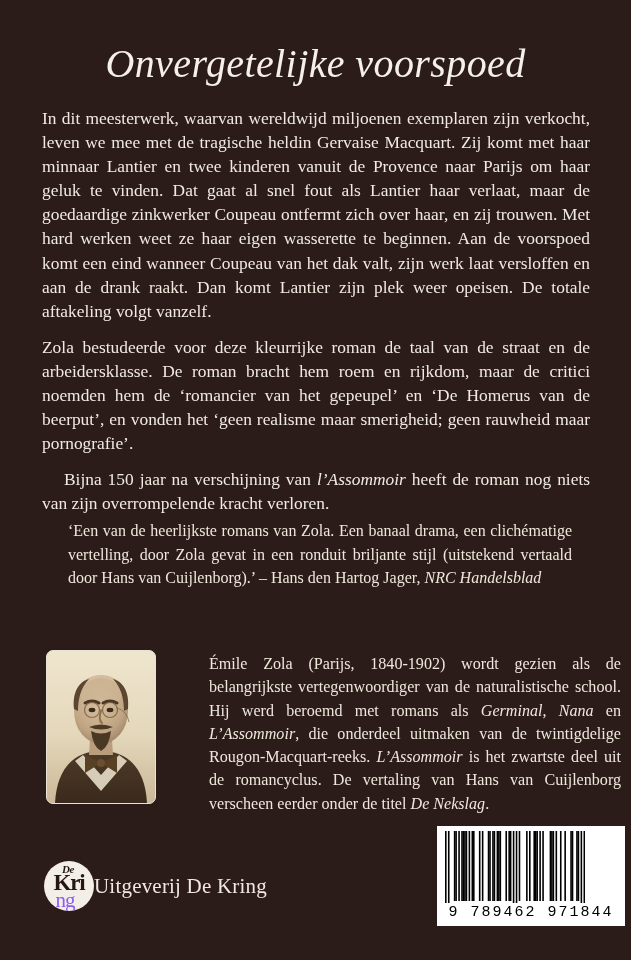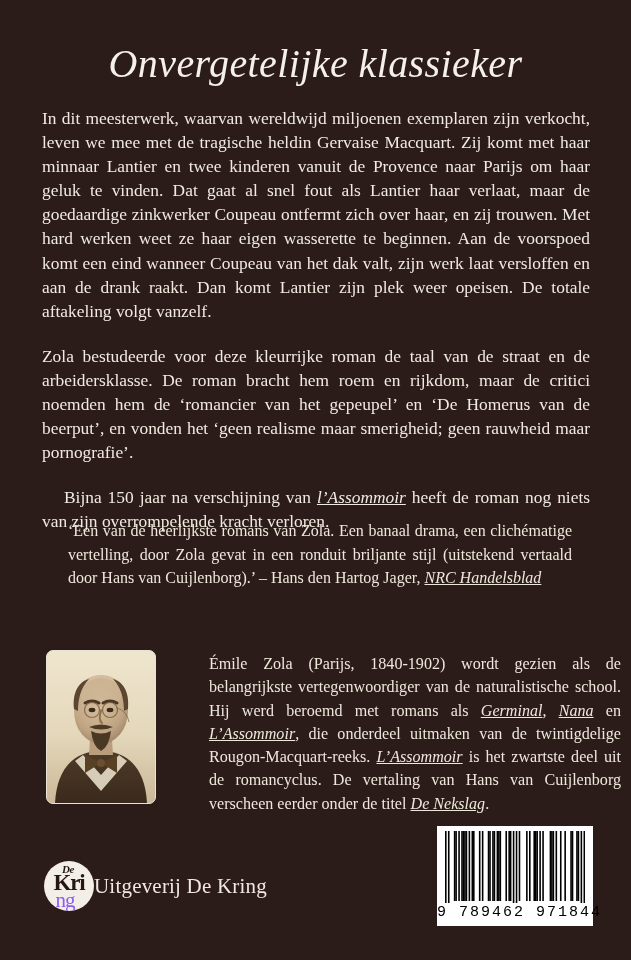--- a/index.html
+++ b/index.html
@@ -47,29 +47,28 @@
   .para {
     font-size: 17.4px;
     line-height: 24.1px;
     text-align: justify;
     text-justify: inter-word;
     color: #f1eae0;
     margin: 0 0 0 0;
     hyphens: none;
   }
   .para + .para {
-    margin-top: 21px;
+    margin-top: 12px;
   }
   .para .ind {
     display: inline-block;
     width: 22px;
   }
   .para i, .quote i, .bio i {
     font-style: italic;
-    text-decoration: underline;
   }
 
   
   .quote {
     position: absolute;
     left: 68px;
     top: 519px;
     width: 504px;
     font-size: 16px;
     line-height: 23.6px;
@@ -169,21 +168,21 @@
     color: #f0e9df;
     letter-spacing: 0.2px;
     white-space: nowrap;
   }
 
   
   .barcode-box {
     position: absolute;
     left: 437px;
     top: 826px;
-    width: 156px;
+    width: 188px;
     height: 100px;
     background: #ffffff;
     padding: 4px;
     box-sizing: border-box;
   }
   .barcode-bars {
     position: absolute;
     left: 8px;
     top: 5px;
     width: 140px;
@@ -201,21 +200,21 @@
     letter-spacing: 2px;
     color: #000;
     white-space: nowrap;
   }
 </style>
 </head>
 <body>
 
 <div class="cover">
 
-  <div class="title">Onvergetelijke klassieker</div>
+  <div class="title">Onvergetelijke voorspoed</div>
 
   <div class="body-block">
 
     <p class="para"><span>In dit meesterwerk, waarvan wereldwijd miljoenen exemplaren zijn verkocht, leven we mee met de tragische heldin Gervaise Macquart. Zij komt met haar minnaar Lantier en twee kinderen vanuit de Provence naar Parijs om haar geluk te vinden. Dat gaat al snel fout als Lantier haar verlaat, maar de goedaardige zinkwerker Coupeau ontfermt zich over haar, en zij trouwen. Met hard werken weet ze haar eigen wasserette te beginnen. Aan de voorspoed komt een eind wanneer Coupeau van het dak valt, zijn werk laat versloffen en aan de drank raakt. Dan komt Lantier zijn plek weer opeisen. De totale aftakeling volgt vanzelf.</span></p>
 
     <p class="para"><span>Zola bestudeerde voor deze kleurrijke roman de taal van de straat en de arbeidersklasse. De roman bracht hem roem en rijkdom, maar de critici noemden hem de ‘romancier van het gepeupel’ en ‘De Homerus van de beerput’, en vonden het ‘geen realisme maar smerigheid; geen rauwheid maar pornografie’.</span></p>
 
     <p class="para"><span class="ind"></span><span>Bijna 150 jaar na verschijning van </span><i>l’Assommoir</i><span> heeft de roman nog niets van zijn overrompelende kracht verloren.</span></p>
 
   </div>

